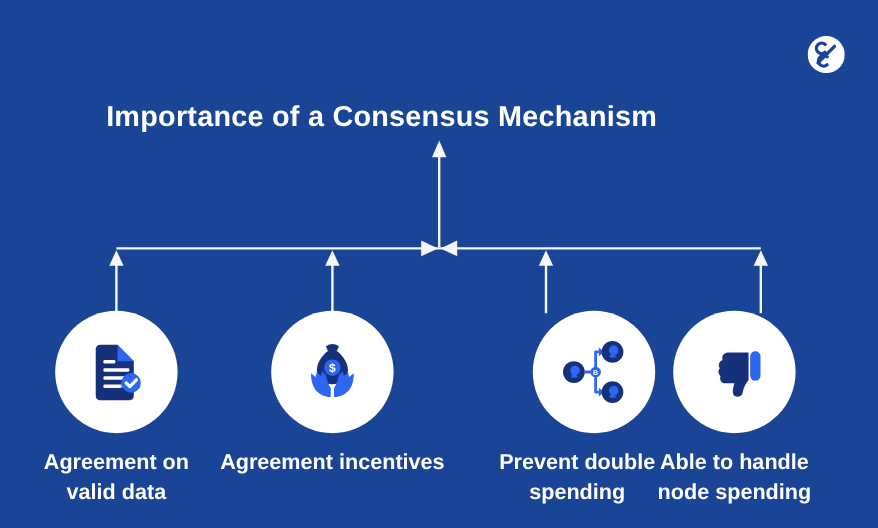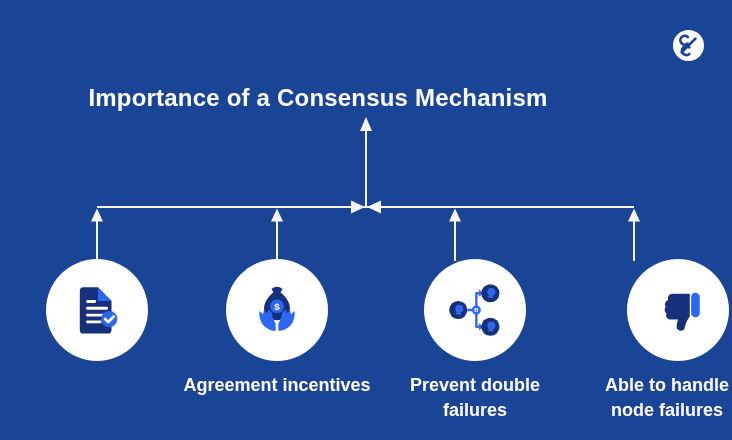--- a/index.html
+++ b/index.html
@@ -21,22 +21,22 @@
 
   
   .connectors{position:absolute;left:0;top:0;width:732px;height:440px;}
   .connectors line{stroke:var(--line,#f5f7fb);stroke-width:2;}
   .connectors polygon{fill:var(--line,#f5f7fb);}
 
   
   .branch{position:absolute;top:259px;width:190px;display:flex;flex-direction:column;align-items:center;}
   .branch.b1{left:2px;}
   .branch.b2{left:182px;}
-  .branch.b3{left:380px;}
-  .branch.b4{left:539px;align-items:flex-end;}
+  .branch.b3{left:356px;align-items:flex-end;}
+  .branch.b4{left:517px;}
   .icon-circle{
     width:102px;height:102px;border-radius:50%;background:var(--white,#fff);
     display:flex;align-items:center;justify-content:center;
   }
   .icon-circle svg{width:58px;height:58px;}
   .label{
     margin-top:12px;text-align:center;color:var(--white,#fff);
     font-size:18px;line-height:25px;font-weight:bold;
   }
 
@@ -96,20 +96,24 @@
         <path class="f-navy" d="M17 7 h16 l15 15 v32 a4 4 0 0 1 -4 4 H17 a4 4 0 0 1 -4 -4 V11 a4 4 0 0 1 4 -4 z"></path>
         <path class="f-accent" d="M33 7 l15 15 H33 z"></path>
         <rect class="f-white" x="20" y="21" width="11" height="3.2" rx="1.2"></rect>
         <rect class="f-white" x="20" y="28.5" width="24" height="3.2" rx="1.2"></rect>
         <rect class="f-white" x="20" y="36" width="24" height="3.2" rx="1.2"></rect>
         <rect class="f-white" x="20" y="43.5" width="17" height="3.2" rx="1.2"></rect>
         <circle class="f-accent" cx="45.5" cy="42" r="9"></circle>
         <path class="s-white" stroke-width="3" stroke-linecap="round" stroke-linejoin="round" d="M41 42 l3.4 3.4 l6 -6.2"></path>
       </svg>
     </div>
+    <div class="label">
+      <div>Agreement on</div>
+      <div>valid data</div>
+    </div>
   </div>
 
   <div class="branch b2">
     <div class="icon-circle">
       <svg viewBox="0 0 64 64">
         <path class="f-navy" d="M26 8.5 q6 -4.5 12 0 l-2.6 5.5 h-6.8 z"></path>
         <path class="f-navy" d="M27.5 13 h9 c5.8 5 9.8 11 9.8 17.5 a14.3 12.8 0 0 1 -28.6 0 c0 -6.5 4 -12.5 9.8 -17.5 z"></path>
         <circle class="f-accent" cx="32" cy="28" r="7.6"></circle>
         <text class="t-white" x="32" y="31.8" font-size="11" text-anchor="middle">$</text>
         <path class="f-accent" d="M30.5 55 C24 55 17 51 14.5 45 C13 41.5 12.2 37.5 12.4 33.2 L16.6 36.6 L17.6 32.2 L21.4 35.6 L22.4 31.2 L26.2 34.8 C26.7 39 28.2 43.5 30.5 46.8 Z"></path>
@@ -135,30 +139,30 @@
         <path class="f-accent" d="M45.7 17.7 q3.4 2 7.2 0.4 l-3.8 -3.6 z"></path>
         <circle class="f-navy" cx="49" cy="50.5" r="10"></circle>
         <circle class="f-accent" cx="50.1" cy="49.1" r="4.4"></circle>
         <path class="f-accent" d="M45.7 54.7 q3.4 2 7.2 0.4 l-3.8 -3.6 z"></path>
         <circle class="f-accent" cx="33.5" cy="32" r="4.9"></circle>
         <text class="t-white" x="33.5" y="34.4" font-size="6.5" text-anchor="middle">B</text>
       </svg>
     </div>
     <div class="label">
       <div>Prevent double</div>
-      <div>failures</div>
+      <div>spending</div>
     </div>
   </div>
 
   <div class="branch b4">
     <div class="icon-circle">
       <svg viewBox="0 0 64 64">
         <rect class="f-accent" x="46.5" y="13" width="9.5" height="27" rx="4.7"></rect>
         <path class="f-navy" d="M45 14 H26 a5.2 5.2 0 0 0 -5.2 5.2 q0 0.9 0.3 1.7 a5 5 0 0 0 -2.6 7.6 a5 5 0 0 0 0.8 7.3 a4.6 4.6 0 0 0 4.2 6.6 h8.6 c-1 3.1 -1.9 6.2 -1.5 8.9 a4.6 4.6 0 0 0 9 -0.4 c0.7 -4.6 3.2 -8.7 5.4 -11.6 z"></path>
       </svg>
     </div>
     <div class="label">
       <div>Able to handle</div>
-      <div>node failures</div>
+      <div>node spending</div>
     </div>
   </div>
 
 </div>
 
 </body></html>

